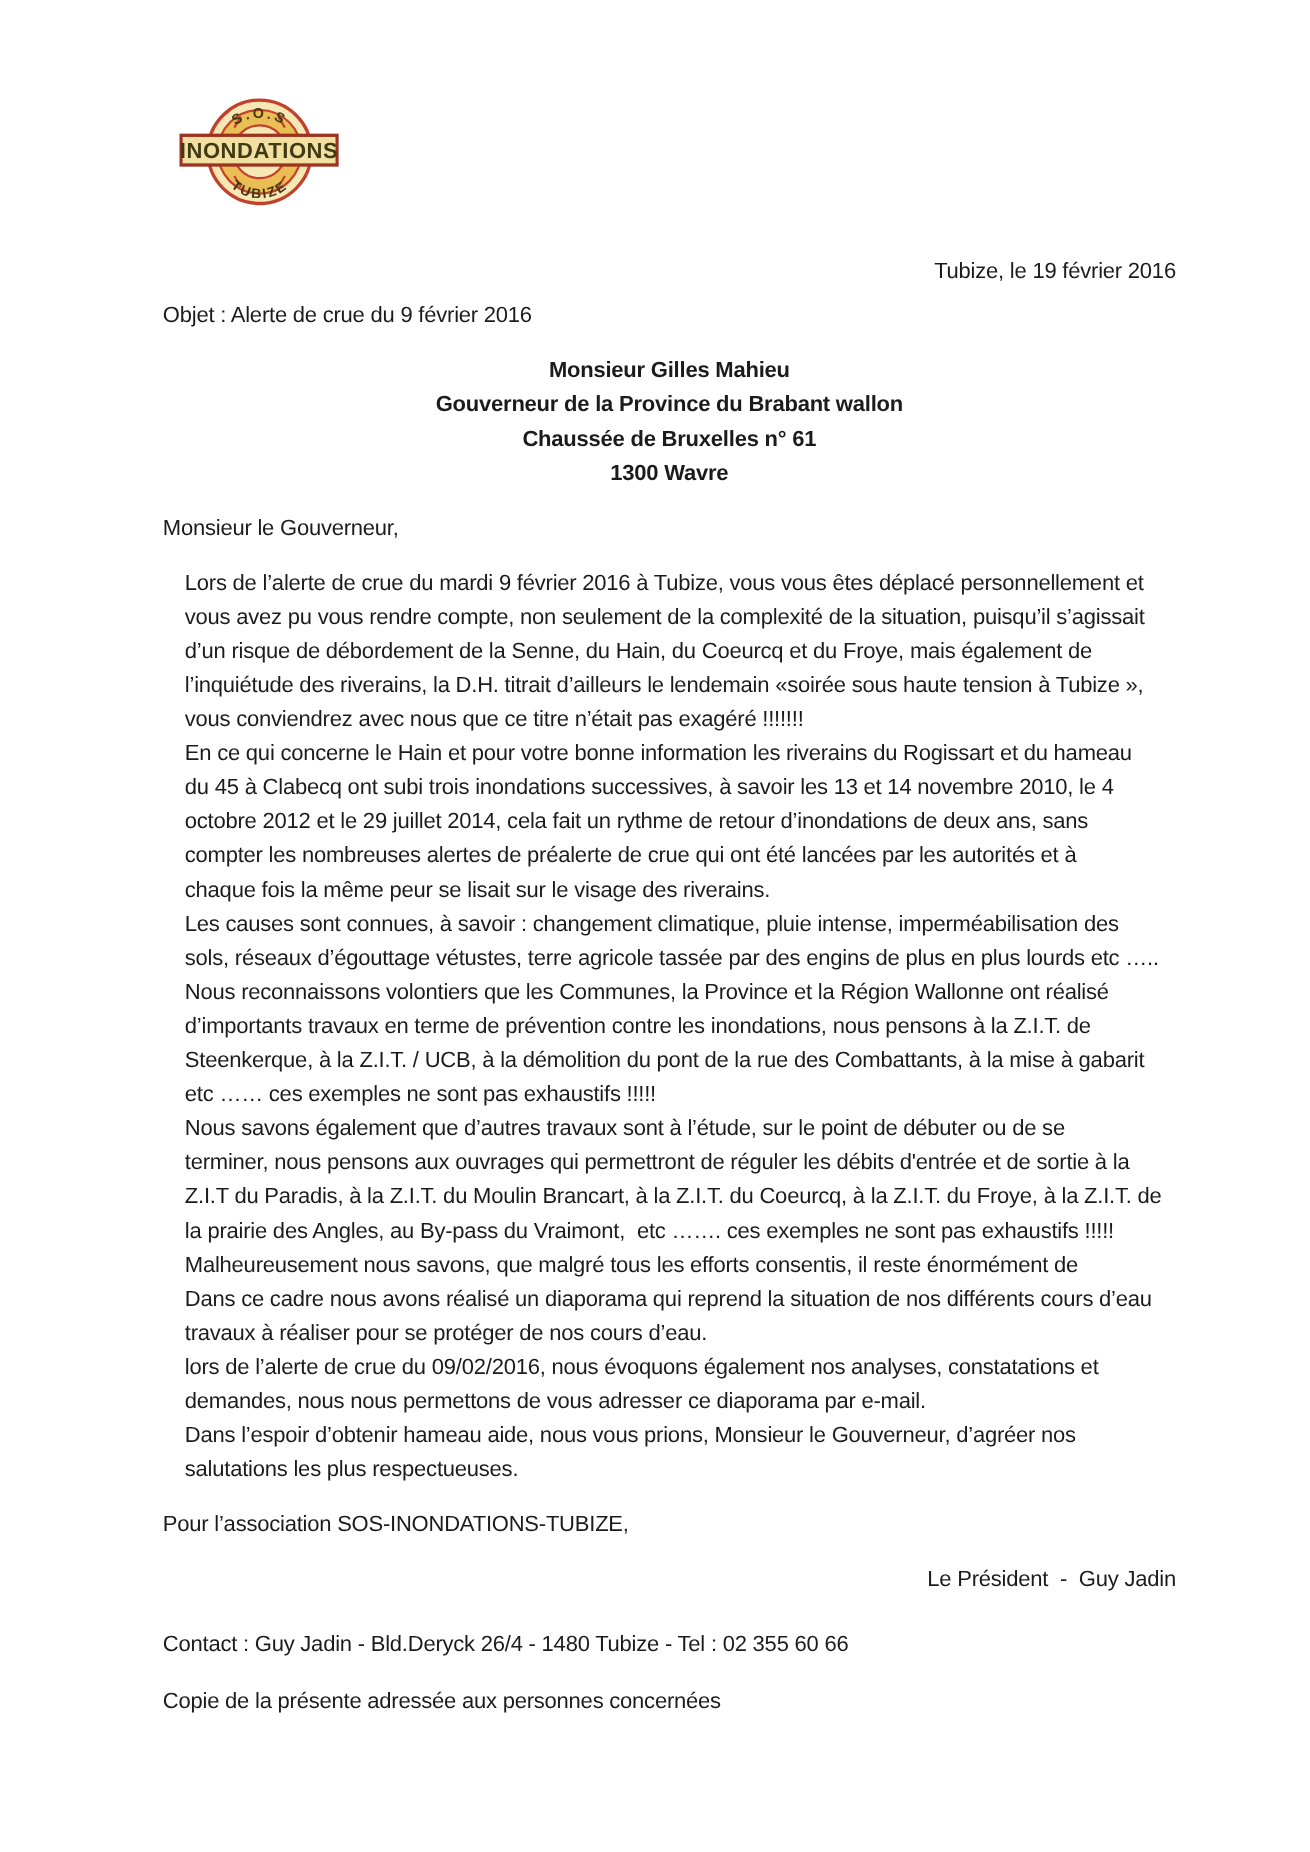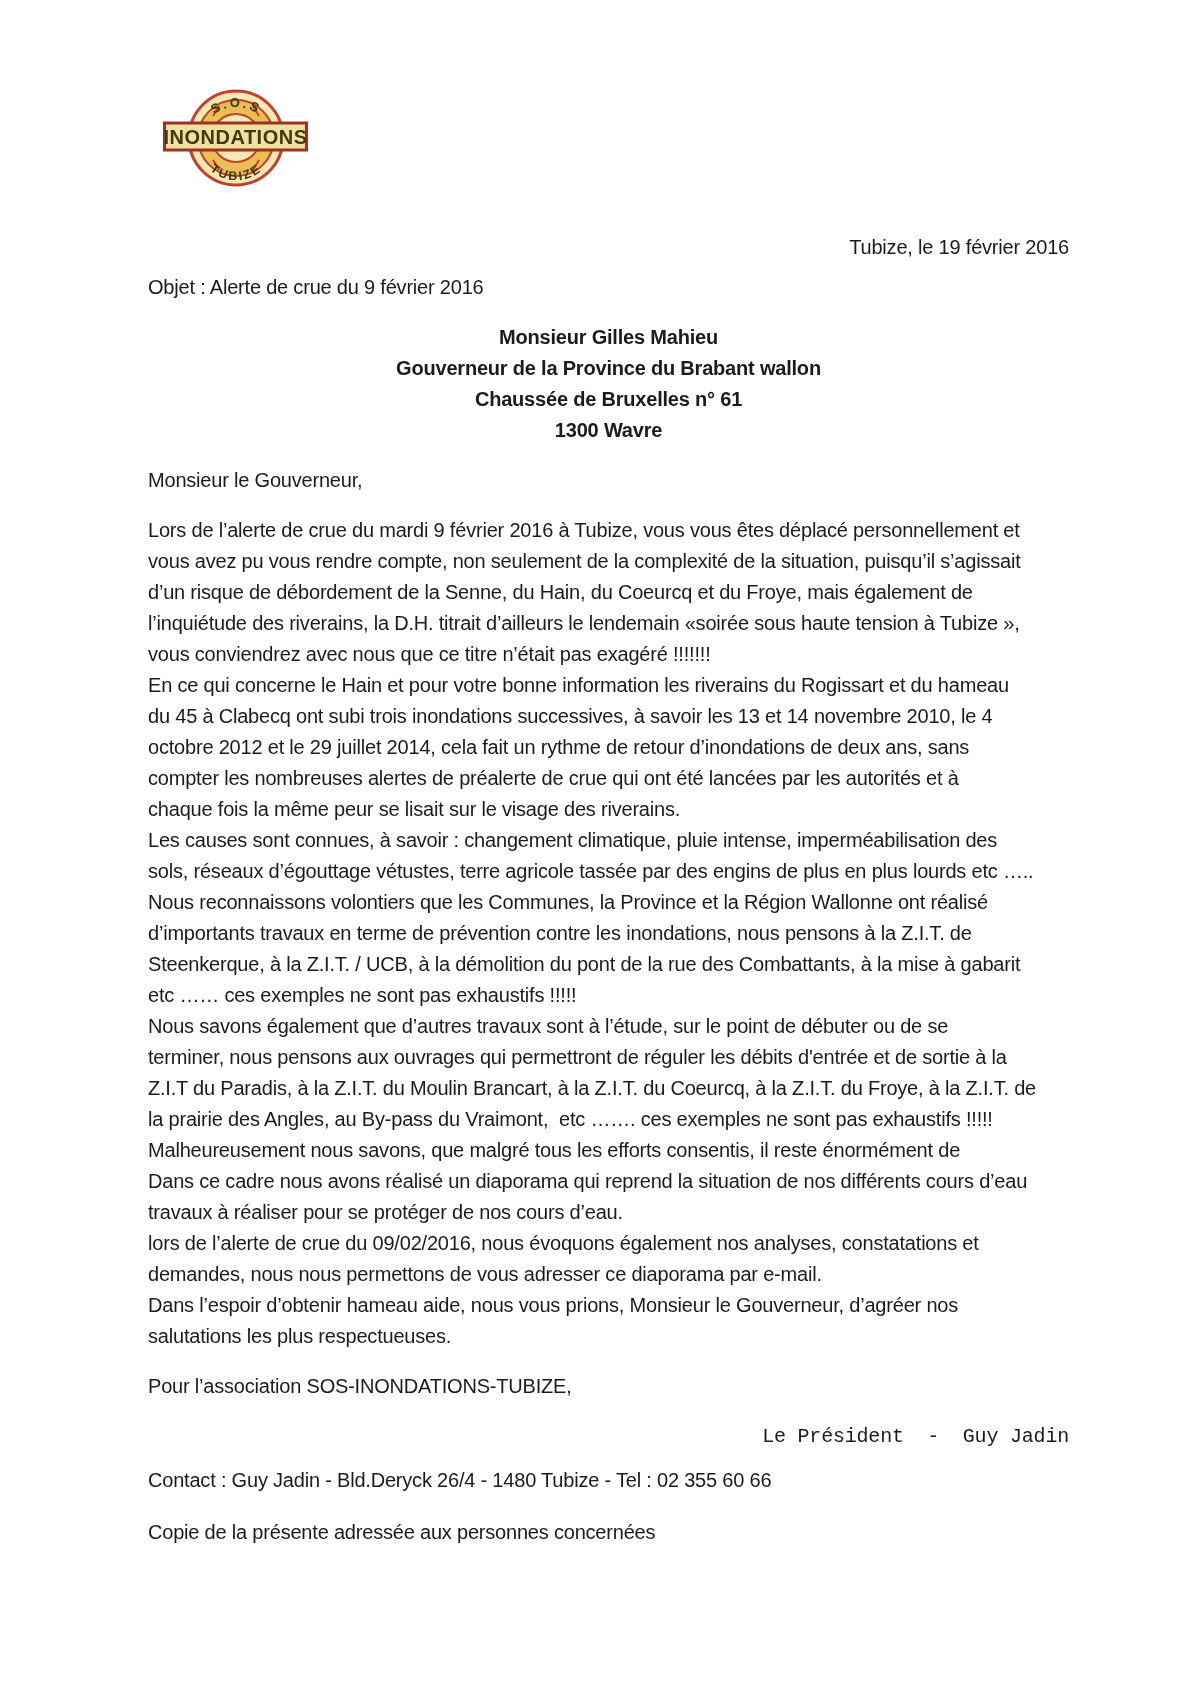--- a/index.html
+++ b/index.html
@@ -26,24 +26,24 @@
     width: 921px;
     font-size: 20px;
     line-height: 31px;
     letter-spacing: -0.2px;
   }
   .tl { white-space: pre; }           
   .date-line   { margin-top: 232px; text-align: right; white-space: pre; }
   .subject     { margin-top: 9px; white-space: pre; }
   .recipient   { margin-top: 19px; font-weight: bold; text-align: center; }
   .salutation  { margin-top: 19px; white-space: pre; }
-  .body-block  { margin-top: 19px; }
+  .body-block  { margin-top: 19px; margin-left: 20px; }
   .closing     { margin-top: 19px; white-space: pre; }
-  .signature   { margin-top: 19px; text-align: right; white-space: pre; font-family: Liberation Mono, monospace; }
-  .contact     { margin-top: 13px; white-space: pre; }
+  .signature   { margin-top: 19px; text-align: right; white-space: pre; }
+  .contact     { margin-top: 28px; white-space: pre; }
   .copy-note   { margin-top: 21px; white-space: pre; }
 </style>
 </head>
 <body>
 
 <div class="page">
 
   <svg class="logo" viewBox="0 0 145 102">
     <defs>
       <path id="arcTop" d="M 38 44 A 37 37 0 0 1 108 44" fill="none"></path>

